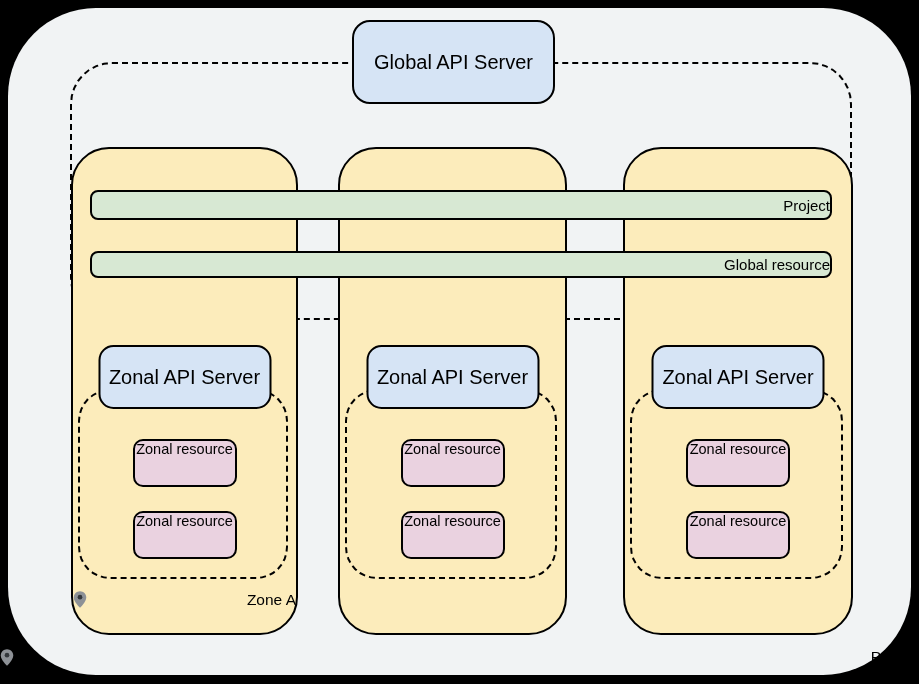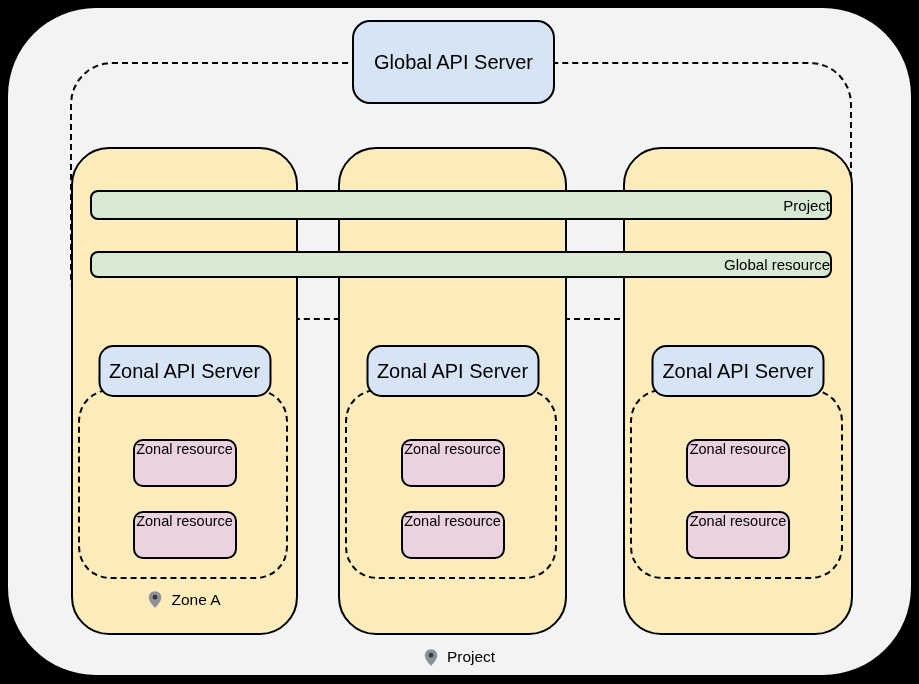--- a/index.html
+++ b/index.html
@@ -67,42 +67,42 @@
     display:flex;align-items:center;justify-content:center;
     box-sizing:border-box;
     font-size:20px;
   }
   .global-api{
     position:absolute;left:352px;top:20px;width:203px;height:84px;
     border-radius:18px;z-index:7;
   }
   .zonal-api{
     position:absolute;left:50%;transform:translateX(-50%);
-    top:196px;width:173px;height:52px;
+    top:196px;width:173px;height:64px;
     border-radius:15px;z-index:3;
   }
 
   
   .resource{
     position:absolute;left:50%;transform:translateX(-50%);
     width:104px;height:48px;
     background:var(--resource-fill,#ead2e0);
     border:2px solid var(--border,#000);
     border-radius:10px;
     box-sizing:border-box;
     display:flex;justify-content:center;
     text-align:center;font-size:14.5px;line-height:17px;
   }
   .resource-1{top:290px;}
   .resource-2{top:362px;}
 
   
   .pin-label{
     position:absolute;left:0;right:0;
-    display:flex;align-items:center;justify-content:center;gap:9px;
+    display:flex;align-items:center;justify-content:space-between;gap:9px;
     font-size:15.5px;
   }
   .zone-label{top:441px;}
   .universe-label{top:643px;height:28px;}
   .pin{width:14px;height:19px;flex:0 0 auto;}
 
   span{white-space:pre-line;}
 </style>
 </head>
 <body>

